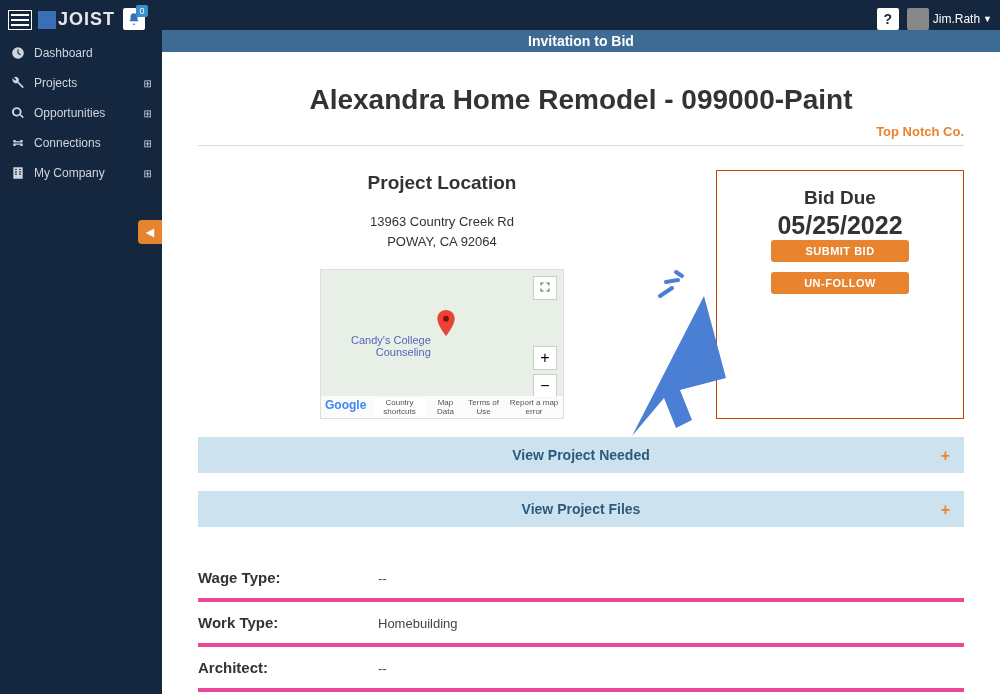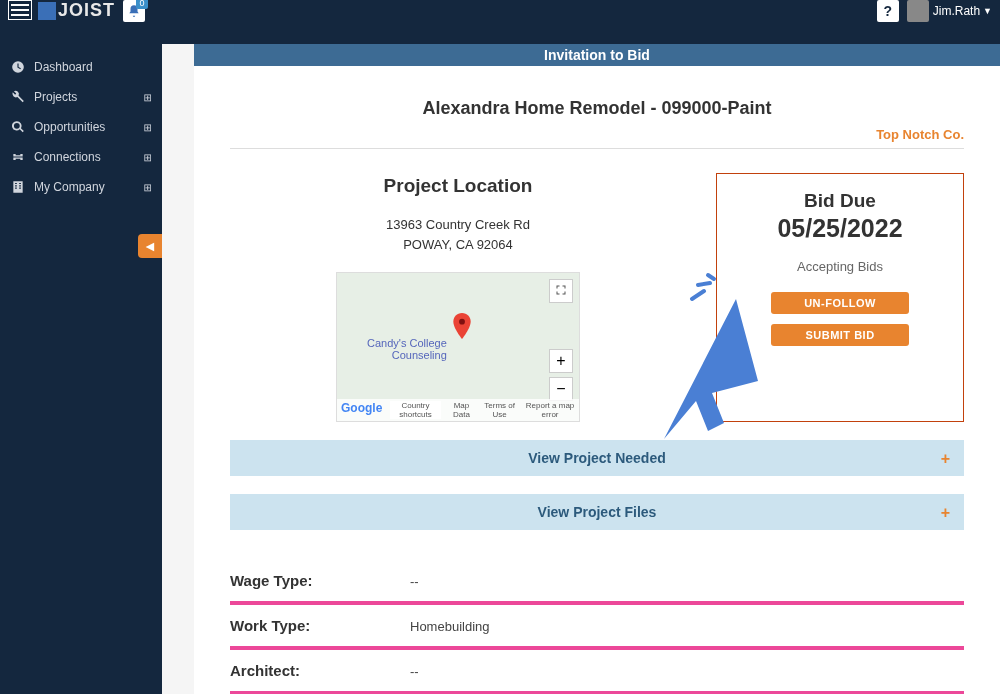--- a/index.html
+++ b/index.html
@@ -1,44 +1,44 @@
 <!DOCTYPE html>
 <html><head>
 <meta charset="utf-8">
 <style>
 * { margin: 0; padding: 0; box-sizing: border-box; }
 body { font-family: -apple-system, BlinkMacSystemFont, "Segoe UI", Arial, sans-serif; background: #f5f5f5; width: 1000px; height: 694px; overflow: hidden; }
 
 
-.topbar { background: #14273e; height: 44px; display: flex; align-items: flex-start; padding: 0 8px; color: #fff; }
+.topbar { background: #14273e; height: 30px; display: flex; align-items: flex-end; padding: 0 8px; color: #fff; }
 .hamburger { width: 24px; height: 20px; border: 1px solid #fff; background: #14273e; display: flex; flex-direction: column; justify-content: space-around; padding: 2px; margin-right: 6px; cursor: pointer; }
 .hamburger div { height: 2px; background: #fff; }
 .logo { display: flex; align-items: center; gap: 2px; font-weight: bold; font-size: 18px; letter-spacing: 1px; color: #e8e8e8; }
 .logo-mark { width: 18px; height: 18px; background: #3a6fb7; display: inline-block; }
 .notif { position: relative; margin-left: 8px; width: 22px; height: 22px; background: #fff; border-radius: 2px; display: flex; align-items: center; justify-content: center; cursor: pointer; }
 .notif-badge { position: absolute; top: -3px; right: -3px; background: #3a8fc9; color: #fff; font-size: 9px; width: 12px; height: 12px; border-radius: 2px; line-height: 12px; text-align: center; }
 .spacer { flex: 1; }
 .help-btn { width: 22px; height: 22px; background: #fff; color: #14273e; font-weight: bold; text-align: center; line-height: 22px; border-radius: 2px; margin-right: 8px; font-size: 14px; cursor: pointer; }
 .avatar { width: 22px; height: 22px; background: #888; border-radius: 2px; margin-right: 4px; display: inline-block; }
 .user { color: #fff; font-size: 12px; cursor: pointer; display: flex; align-items: center; }
 .caret { margin-left: 3px; font-size: 9px; }
 
 
-.layout { display: flex; height: calc(694px - 30px); gap: 32px; }
+.layout { display: flex; height: calc(694px - 30px); }
 .sidebar { width: 162px; background: #14273e; color: #aab; padding-top: 8px; position: relative; }
 .side-item { display: flex; align-items: center; padding: 7px 10px; font-size: 12px; cursor: pointer; color: #d0d5dd; }
 .side-icon { width: 16px; height: 16px; margin-right: 8px; display: inline-flex; align-items: center; justify-content: center; color: #d0d5dd; }
 .side-plus { margin-left: auto; font-size: 10px; color: #d0d5dd; }
 .collapse-tab { position: absolute; right: 0; top: 190px; width: 24px; height: 24px; background: #e8842f; border-radius: 4px 0 0 4px; display: flex; align-items: center; justify-content: center; color: #fff; cursor: pointer; font-size: 14px; }
 
 
 .main { flex: 1; background: #fff; overflow-y: auto; }
 .page-title-bar { background: #3d6b94; color: #fff; text-align: center; padding: 3px 0; font-size: 14px; font-weight: 600; }
 .content { padding: 20px 36px; }
-.project-title { text-align: center; font-size: 18px; font-weight: 700; color: #333; margin-top: 12px; }
+.project-title { text-align: center; font-size: 28px; font-weight: 700; color: #333; margin-top: 12px; }
 .company { text-align: right; color: #e8842f; font-weight: 600; font-size: 13px; margin-top: 8px; padding-bottom: 6px; border-bottom: 1px solid #ddd; margin-bottom: 24px; }
 
 .two-col { display: flex; gap: 30px; position: relative; }
 .col-left { flex: 1; text-align: center; }
 .loc-title { font-size: 19px; font-weight: 700; color: #333; margin-bottom: 18px; margin-top: 2px; }
 .loc-addr { font-size: 13px; color: #333; line-height: 1.5; margin-bottom: 18px; }
 
 .map { width: 244px; height: 150px; border: 1px solid #ddd; margin: 0 auto; position: relative; background: #e7efe6; }
 .map-btn { width: 24px; height: 24px; background: #fff; border: 1px solid #ccc; font-size: 16px; text-align: center; line-height: 22px; cursor: pointer; }
 .map-zoom { position: absolute; right: 6px; bottom: 20px; }
@@ -187,23 +187,22 @@
               <span>Map Data</span>
               <span>Terms of Use</span>
               <span>Report a map error</span>
             </div>
           </div>
         </div>
 
         <div class="col-right">
           <div class="bid-due-label">Bid Due</div>
           <div class="bid-due-date">05/25/2022</div>
-          <div class="bid-status">Accepting Bids</div>
+          <button class="bid-btn">SUBMIT BID</button>
           <button class="bid-btn">UN-FOLLOW</button>
-          <button class="bid-btn">SUBMIT BID</button>
         </div>
 
         <svg class="cursor-lines" width="40" height="40">
           <line x1="6" y1="30" x2="18" y2="22" stroke="#4a7fd4" stroke-width="4" stroke-linecap="round"></line>
           <line x1="12" y1="16" x2="24" y2="14" stroke="#4a7fd4" stroke-width="4" stroke-linecap="round"></line>
           <line x1="22" y1="6" x2="28" y2="10" stroke="#4a7fd4" stroke-width="4" stroke-linecap="round"></line>
         </svg>
         <svg class="cursor-arrow" width="120" height="170">
           <polygon points="90,18 18,158 50,120 62,150 78,142 66,112 112,100" fill="#4a7fd4"></polygon>
         </svg>

